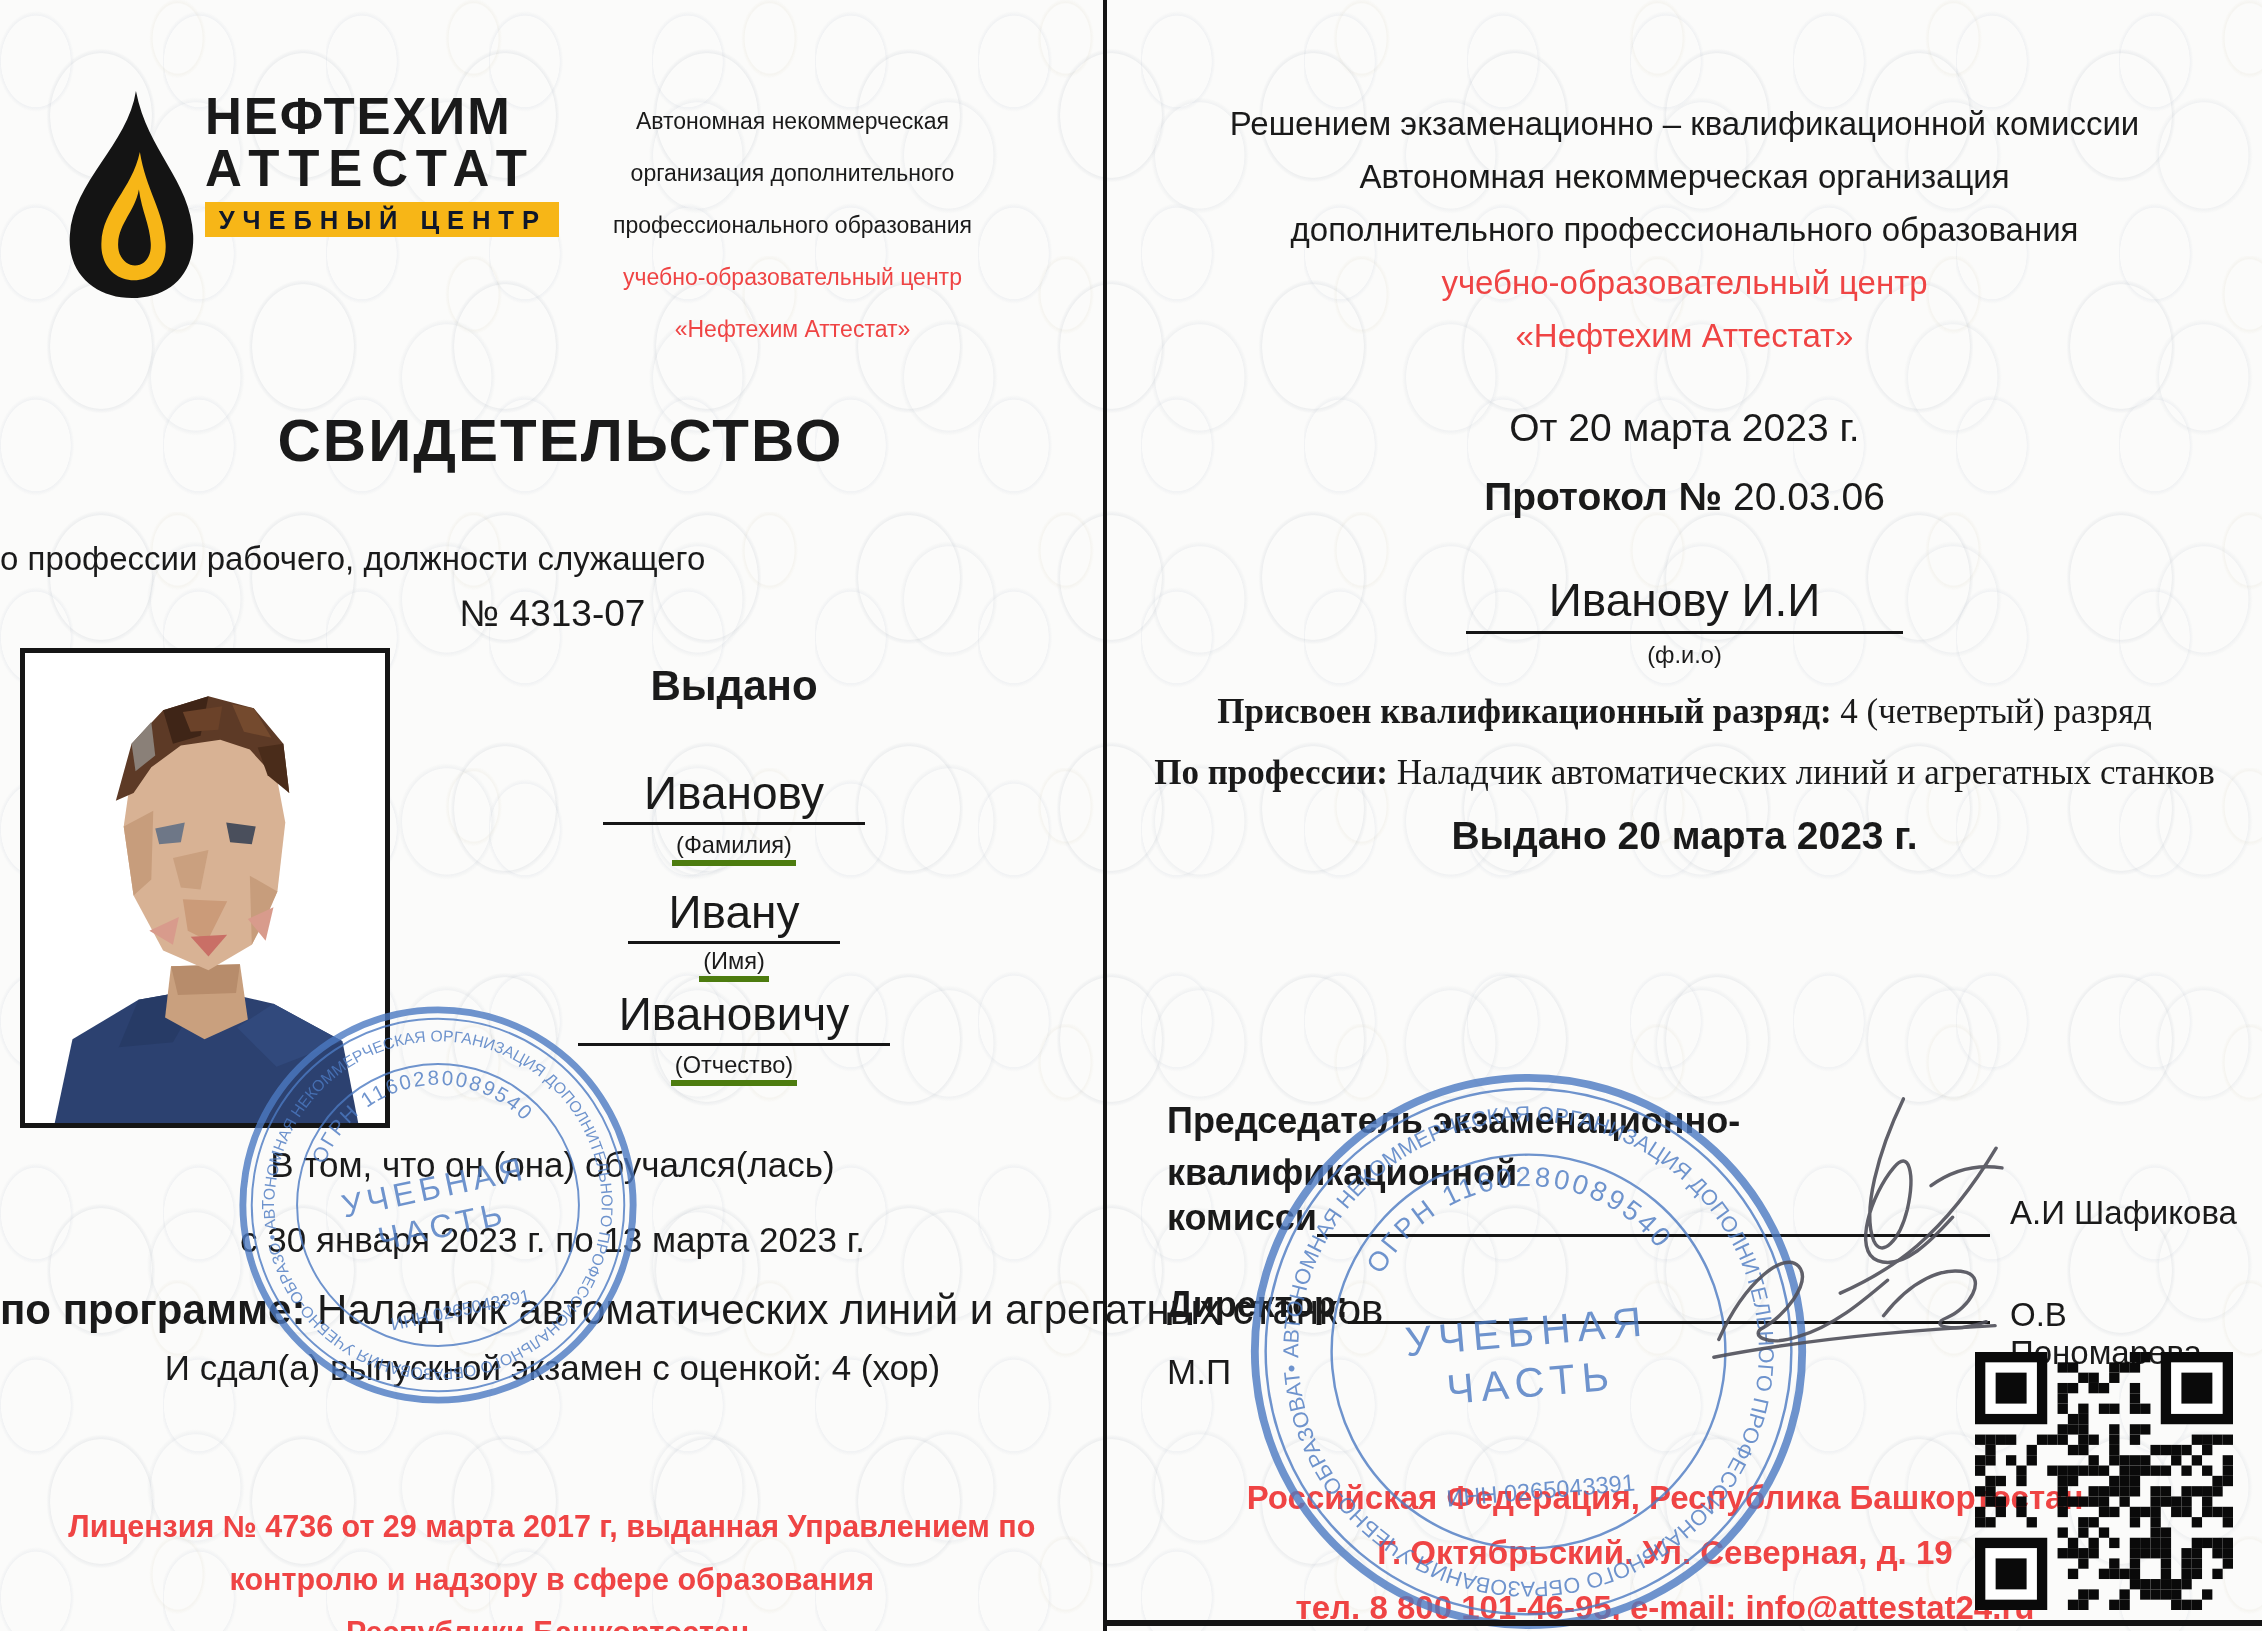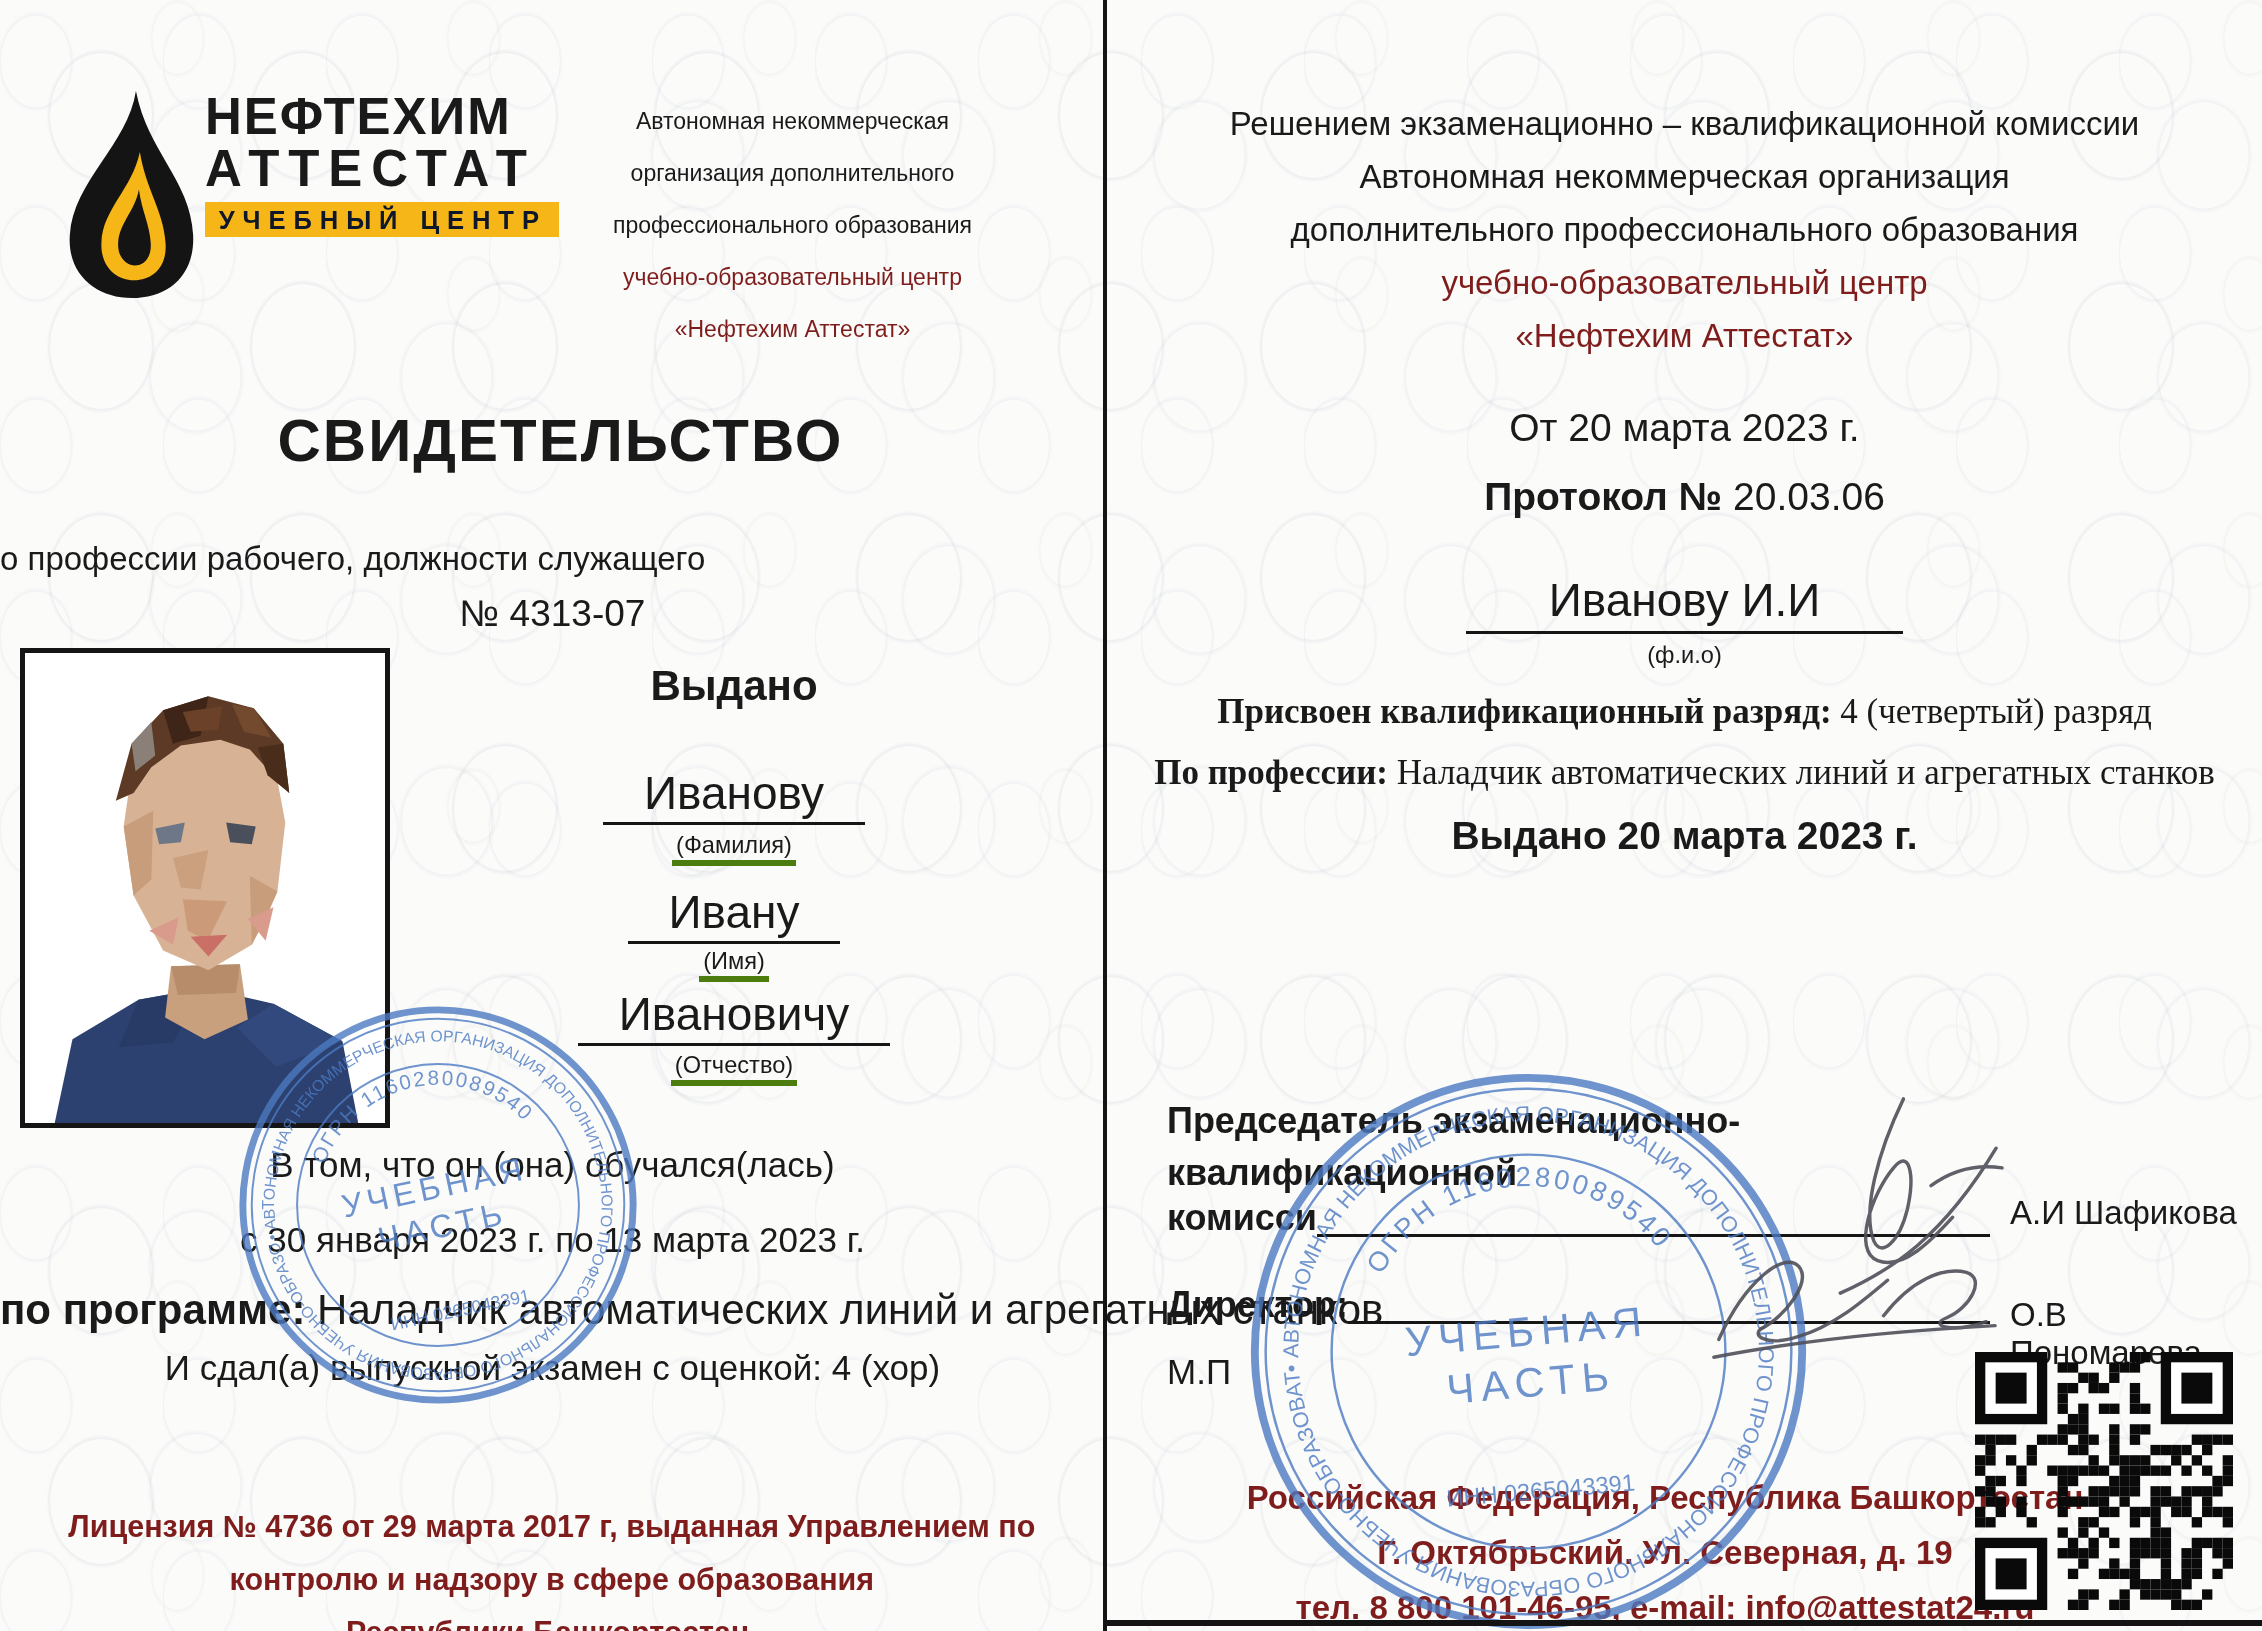--- a/index.html
+++ b/index.html
@@ -7,21 +7,21 @@
   .sheet{position:relative;width:2263px;height:1631px;background:#fbfbfa;overflow:hidden;}
   .sheet::before{content:'';position:absolute;inset:0;pointer-events:none;
     background-image:
       radial-gradient(ellipse 84px 103px at 50% 50%, transparent 60%, rgba(170,178,188,.17) 61%, transparent 65%),
       radial-gradient(ellipse 64px 84px at 22% 32%, transparent 54%, rgba(175,185,200,.13) 55%, transparent 60%),
       radial-gradient(ellipse 79px 94px at 78% 70%, transparent 56%, rgba(170,180,190,.12) 57%, transparent 62%),
       radial-gradient(ellipse 49px 69px at 60% 15%, transparent 50%, rgba(200,190,160,.10) 52%, transparent 58%);
     background-size:202px 231px,163px 192px,251px 222px,296px 256px;}
   .abs{position:absolute;}
   .bold{font-weight:bold;}
-  .red{color:#7f1d1d;}
+  .red{color:#ef4444;}
   .nowrap{white-space:nowrap;}
   .divider{position:absolute;left:1103px;top:0;width:3.9px;height:1631px;background:#141414;z-index:9;}
   .bottomline{position:absolute;left:1105px;top:1620px;width:1157px;height:5.9px;background:#141414;z-index:9;}
 
   
   .logo-text{line-height:1.02;}
   .logo-l2{font-size:51px;font-weight:bold;letter-spacing:8.9px;}
   .logo-banner{margin-top:6.9px;display:inline-block;background:#f7b617;color:#0f172a;
     font-size:25.6px;font-weight:bold;letter-spacing:7.9px;padding:4.9px 11.8px 3.9px 13.8px;}
 

